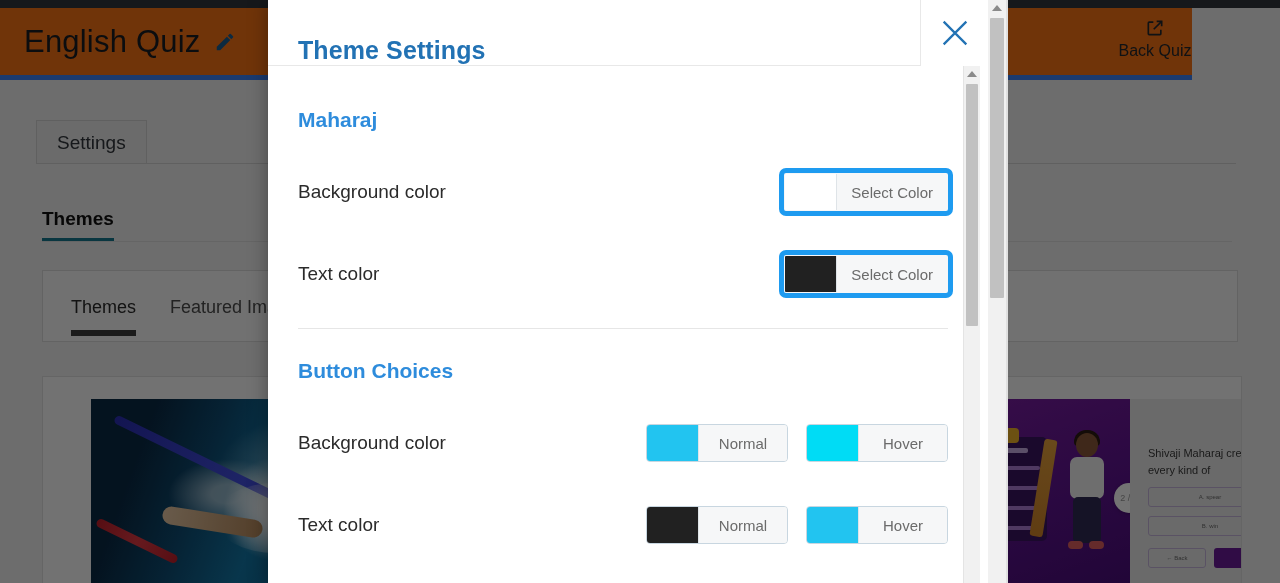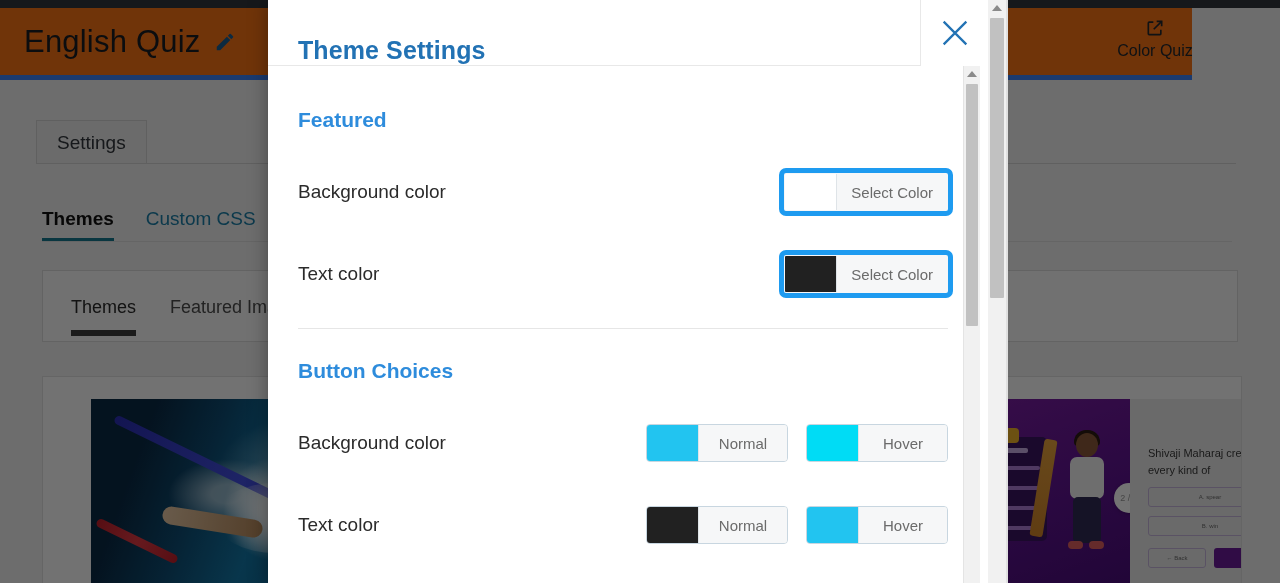--- a/index.html
+++ b/index.html
@@ -565,31 +565,30 @@
           </svg>
         </span>
       </div>
 
       <div class="view-quiz">
         <svg viewBox="0 0 24 24" fill="none" stroke="currentColor" stroke-width="2">
           <path d="M14 4h6v6"></path>
             <path d="M20 4L10.5 13.5"></path>
           <path d="M19 14v5a1 1 0 0 1-1 1H5a1 1 0 0 1-1-1V6a1 1 0 0 1 1-1h5"></path>
         </svg>
-        <span>Color Quiz</span>
+        <span>Back Quiz</span>
       </div>
     </div>
 
     <div class="tabrow-outer">
       <div class="tab-outer">Settings</div>
     </div>
 
     <div class="tabrow-sub">
       <div class="tab-sub active">Themes</div>
-      <div class="tab-sub">Custom CSS</div>
     </div>
 
     <div class="inner-card">
       <div class="inner-tabs">
         <div class="inner-tab active">Themes</div>
         <div class="inner-tab">Featured Image</div>
       </div>
     </div>
 
     <div class="cards-row">
@@ -663,21 +662,21 @@
       <div class="modal-title">Theme Settings</div>
       <div class="modal-close">
         <svg viewBox="0 0 24 24" fill="none" stroke="currentColor" stroke-width="1.6">
           <path d="M4 4 L20 20 M20 4 L4 20"></path>
         </svg>
       </div>
     </div>
 
     <div class="modal-body">
 
-      <div class="section-title">Featured</div>
+      <div class="section-title">Maharaj</div>
 
       <div class="field-row">
         <div class="field-label">Background color</div>
         <div class="pickers">
           <div class="cp wide focused">
             <span class="swatch" style="background:#ffffff"></span>
             <span class="cp-label">Select Color</span>
           </div>
         </div>
       </div>

